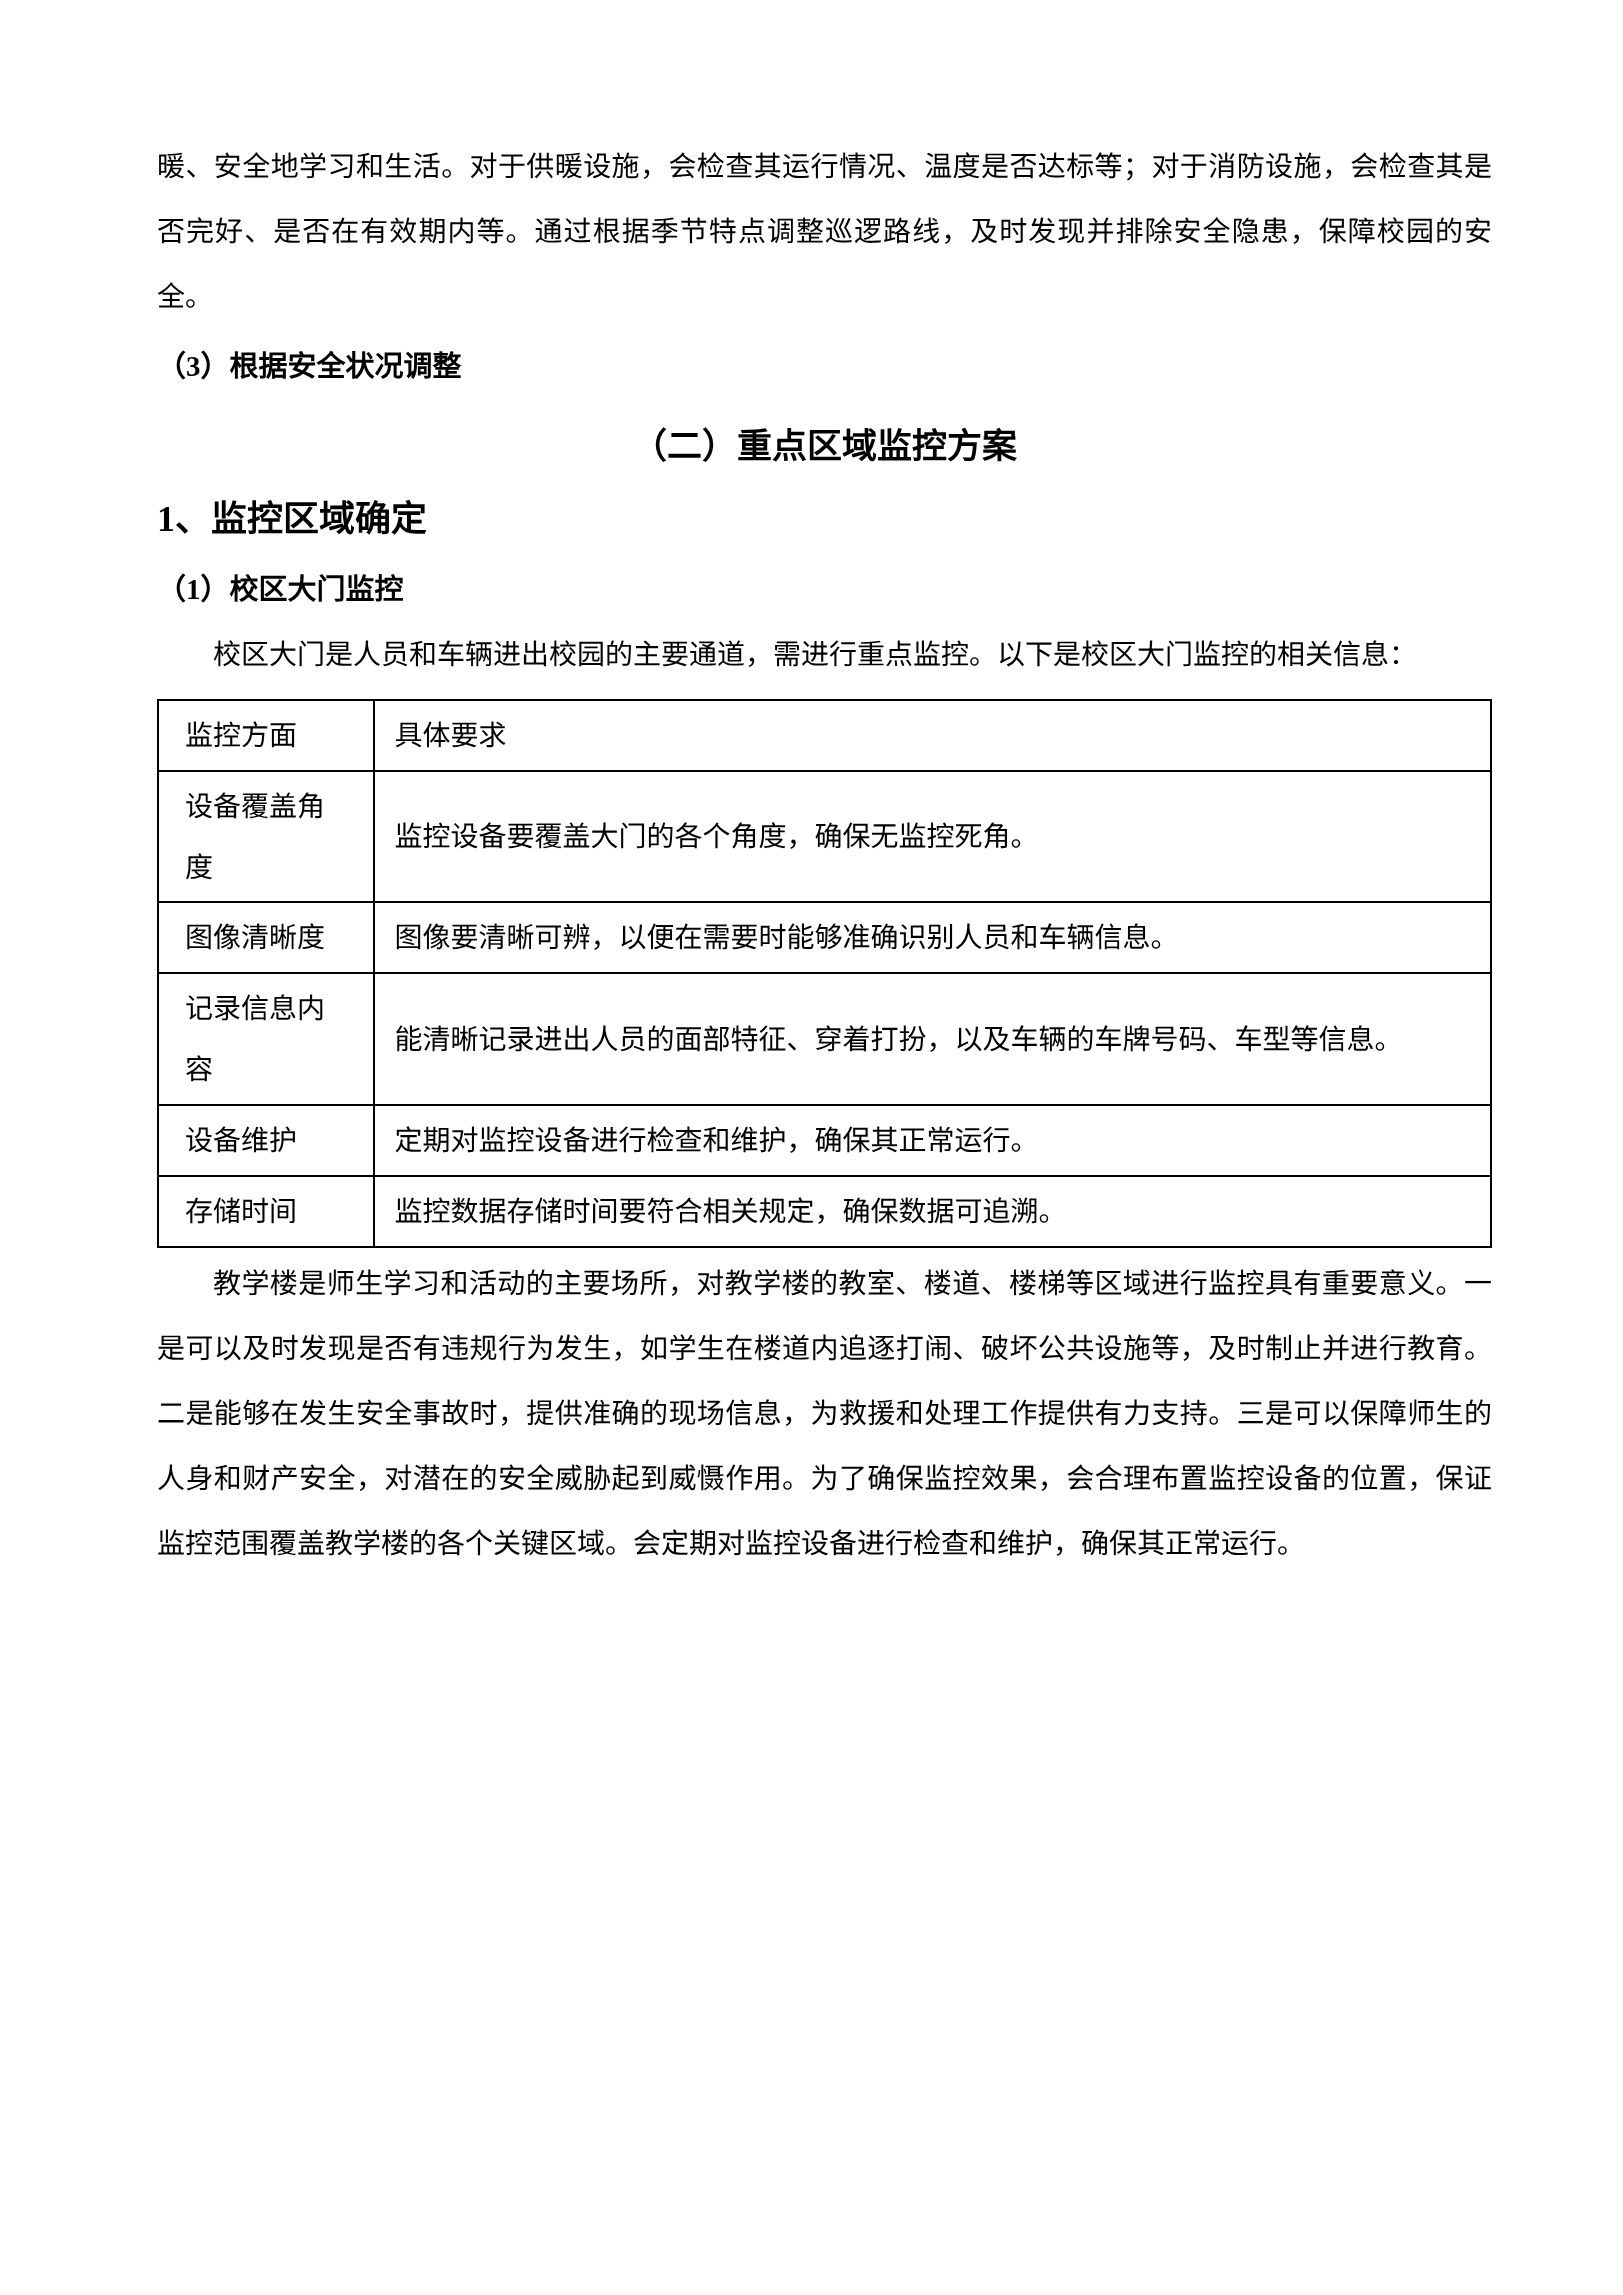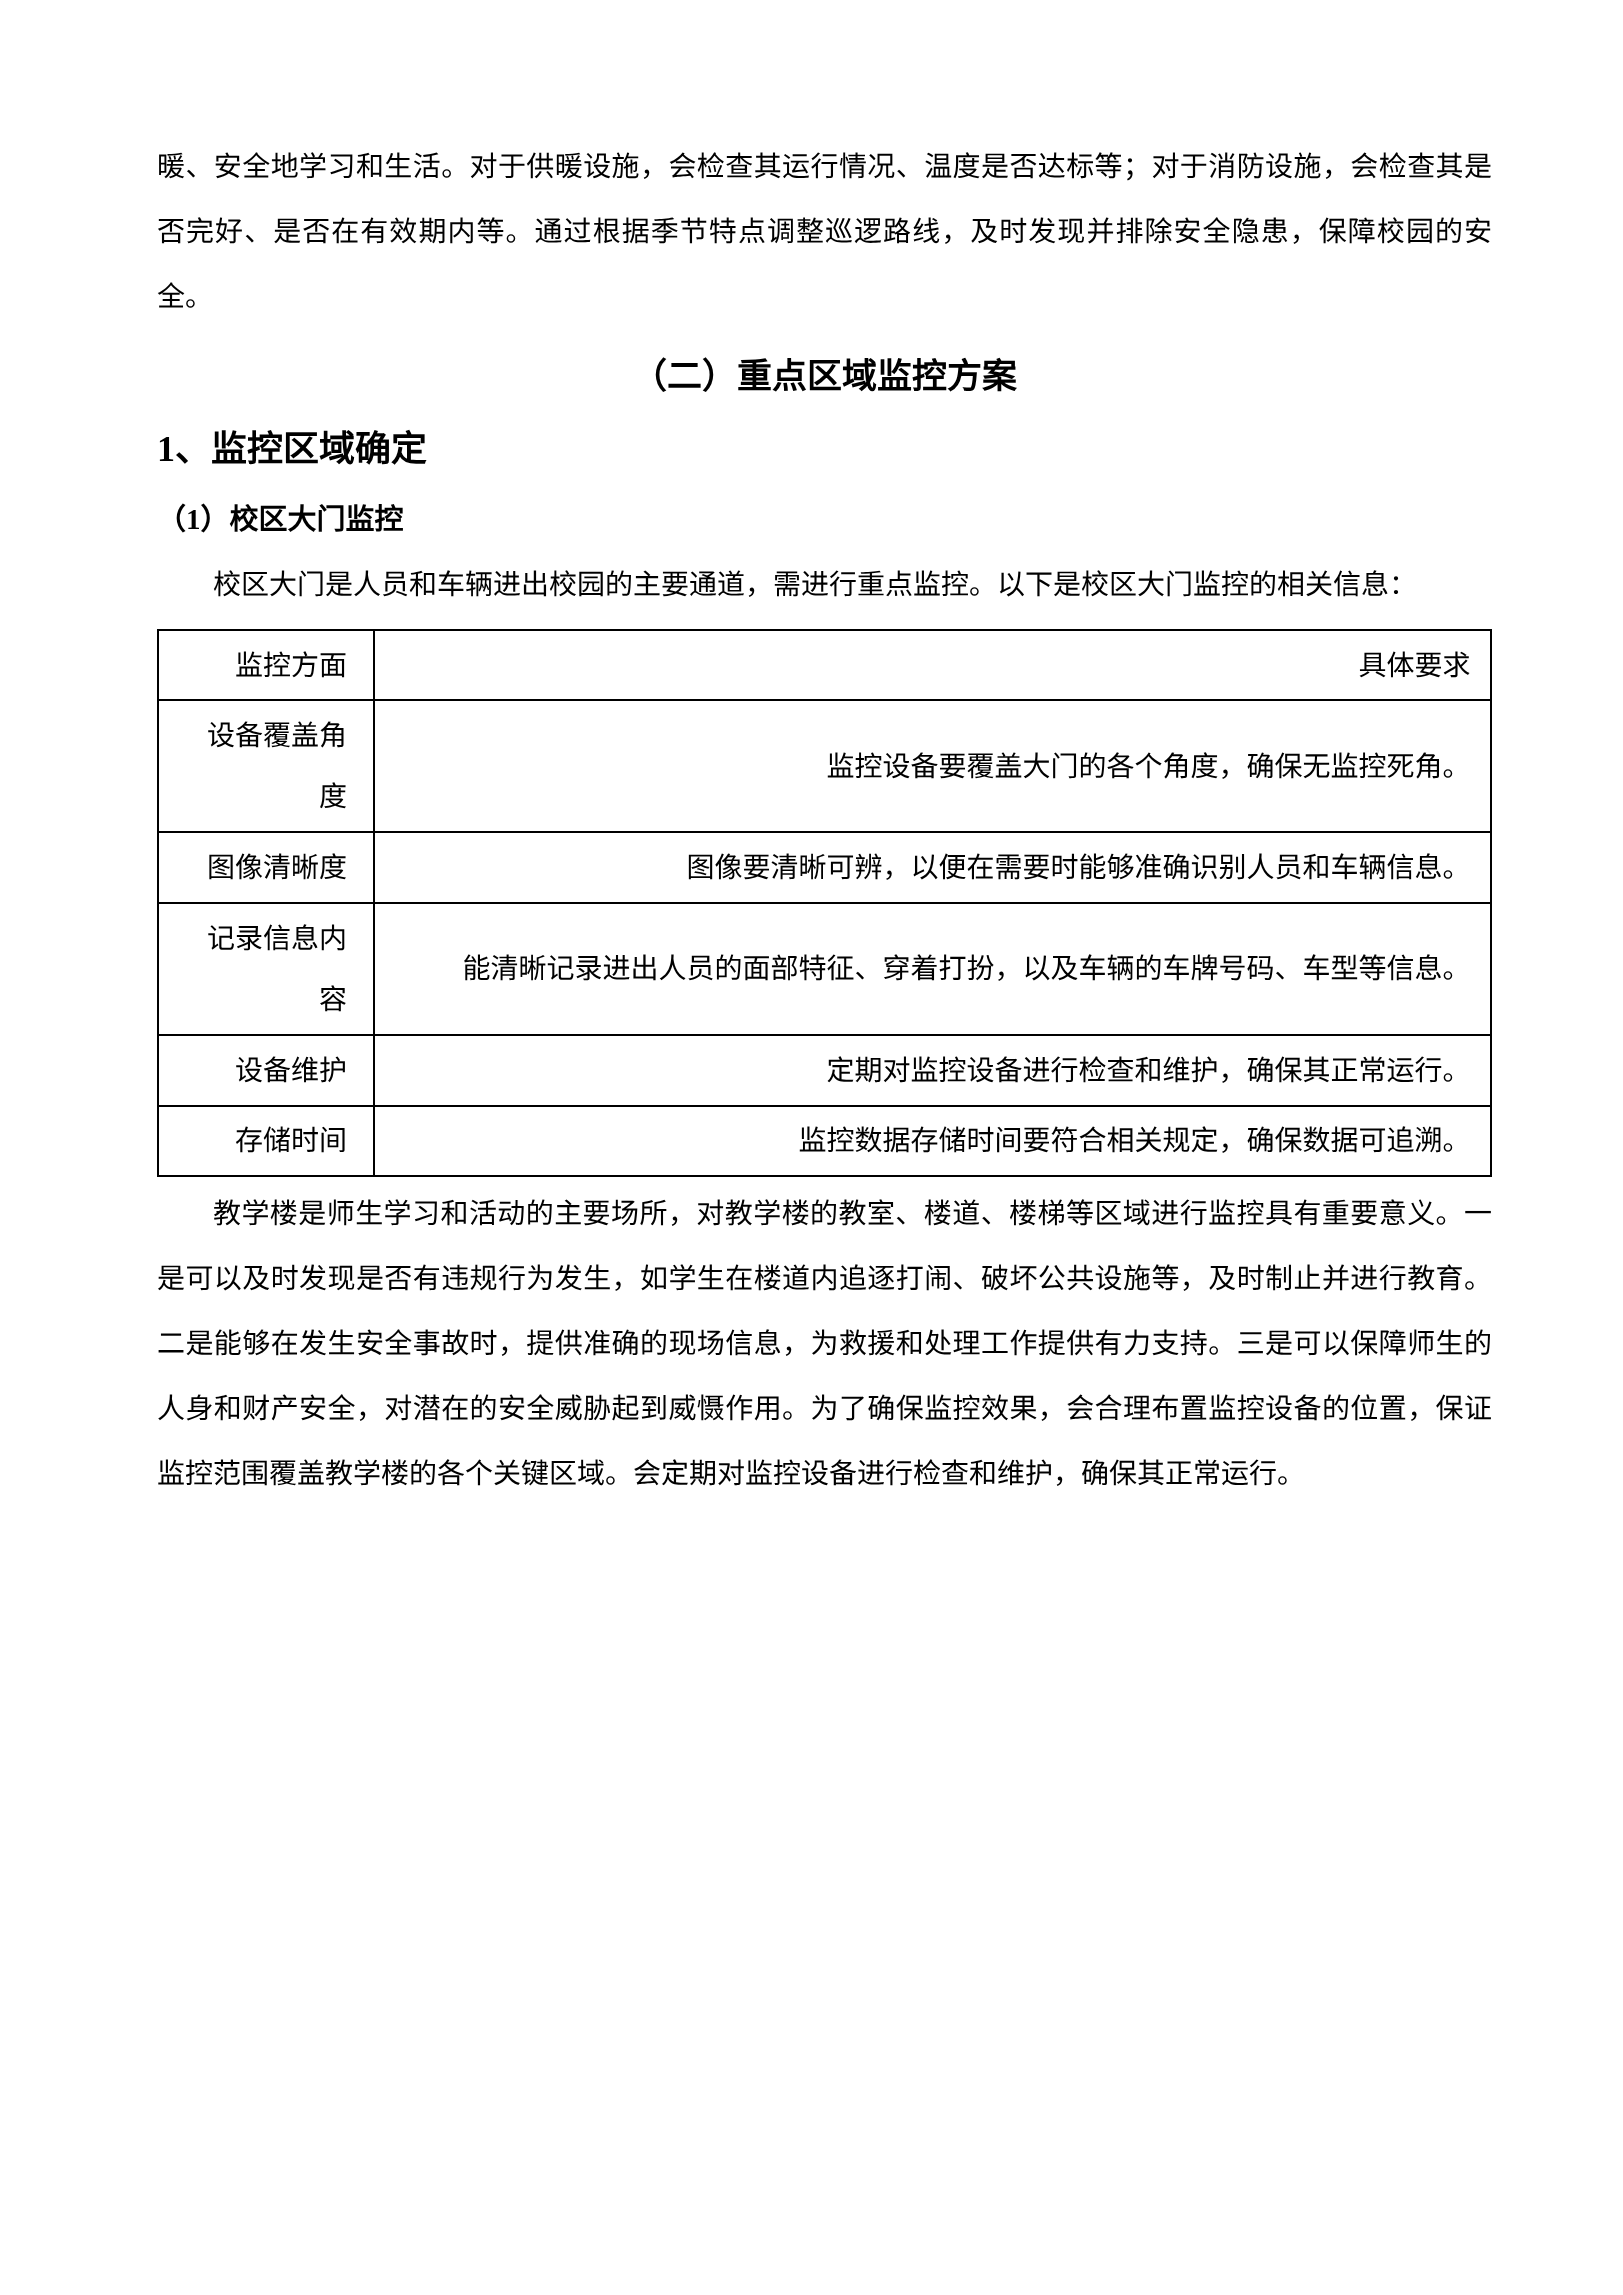--- a/index.html
+++ b/index.html
@@ -56,40 +56,41 @@
     border-collapse: collapse;
     width: 100%;
     margin: 11.8px 0 3.9px 0;
     table-layout: fixed;
   }
   table.info-table td, table.info-table th {
     border: 2px solid #000000;
     font-size: 28px;
     font-weight: normal;
     line-height: 61px;
-    text-align: right;
+    text-align: left;
     vertical-align: middle;
     padding: 3.9px 6.5px;
     box-sizing: border-box;
   }
   table.info-table .col-aspect {
     width: 216px;
     padding: 3.9px 26px;
   }
   table.info-table .col-req {
     padding: 3.9px 19.6px;
   }
 </style>
 </head>
 <body>
 
 <div class="page">
 
   <p class="body-text para-noindent">暖、安全地学习和生活。对于供暖设施，会检查其运行情况、温度是否达标等；对于消防设施，会检查其是否完好、是否在有效期内等。通过根据季节特点调整巡逻路线，及时发现并排除安全隐患，保障校园的安全。</p>
 
+  <h3 class="h-small">（3）根据安全状况调整</h3>
 
 
   <h2 class="h-large">（二）重点区域监控方案</h2>
 
   <h3 class="h-num">1、监控区域确定</h3>
 
   <h4 class="h-small">（1）校区大门监控</h4>
 
   <p class="body-text para">校区大门是人员和车辆进出校园的主要通道，需进行重点监控。以下是校区大门监控的相关信息：</p>
 

